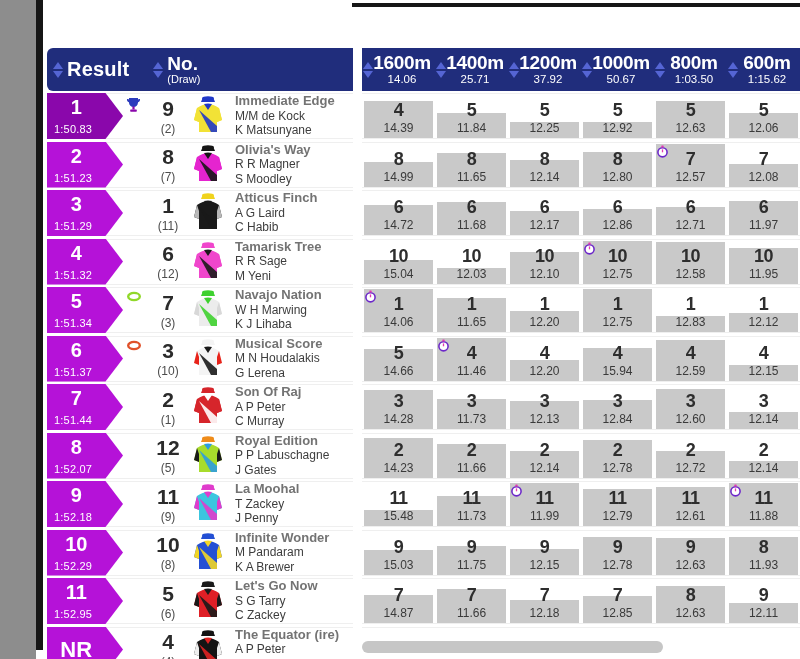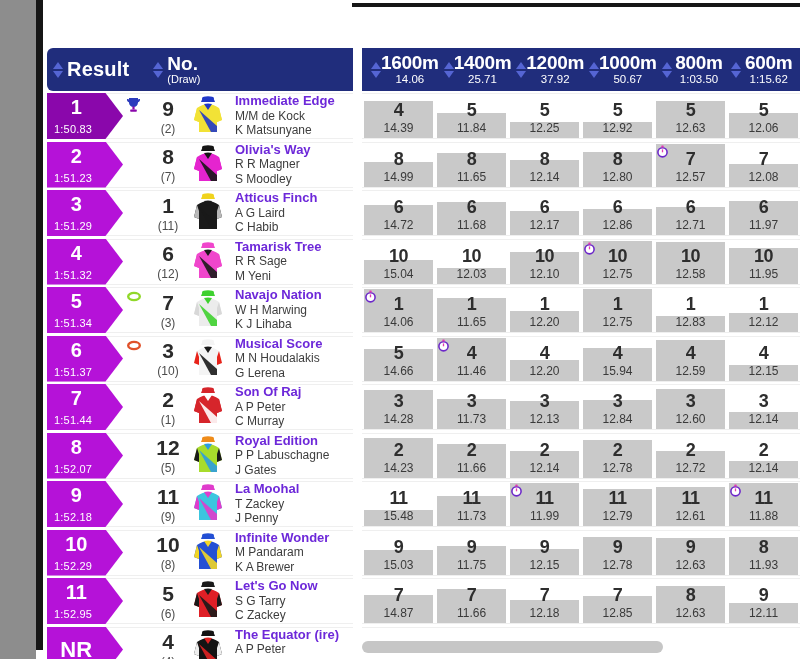--- a/index.html
+++ b/index.html
@@ -10,21 +10,21 @@
   .left-gray-strip { position:absolute; left:0; top:0; width:36px; height:659px; background:#8d8d8d; }
   .left-black-line { position:absolute; left:36px; top:0; width:7px; height:650px; background:#161616; }
   .top-black-line  { position:absolute; left:352px; top:3px; width:448px; height:4px; background:#161616; }
 
   #table { position:absolute; left:47px; top:12px; width:753px;margin-top:36px; }
 
   
   .hdr { display:flex; height:43px; }
   .hdr-left { width:306px; background:#202d7c; border-radius:6px 0 0 6px; display:flex; align-items:center; color:#fff; }
   .hdr-gap { width:9px; }
-  .hdr-right { width:438px; background:#202d7c; display:flex; color:#fff;padding-left:8px; }
+  .hdr-right { width:438px; background:#202d7c; display:flex; color:#fff; }
   .sorter { display:flex; flex-direction:column; gap:2px; margin:0 4px 0 6px; }
   .sorter .tri-up { width:0; height:0; border-left:5px solid transparent; border-right:5px solid transparent; border-bottom:7px solid #5565d4; }
   .sorter .tri-dn { width:0; height:0; border-left:5px solid transparent; border-right:5px solid transparent; border-top:7px solid #5565d4; }
   .hdr-result-label { font-size:20px; font-weight:600; letter-spacing:.2px; }
   .hdr-no-block { margin-left:18px; display:flex; align-items:center; }
   .hdr-no-text  { display:flex; flex-direction:column; line-height:1; }
   .hdr-no-text .big { font-size:19px; font-weight:600; }
   .hdr-no-text .small { font-size:11px; font-weight:400; margin-top:1px; }
   .hdr-horse-block { margin-left:26px; display:flex; align-items:center; flex:1; }
   .hdr-horse-label { font-size:20px; font-weight:600; }
@@ -52,21 +52,21 @@
   .icon-slot { width:24px; height:46px; flex:none; position:relative; }
   .icon-slot svg { position:absolute; top:4px; left:3px; }
 
   .no-block { width:42px; flex:none; text-align:center; line-height:1; }
   .no-block .num { font-size:21px; font-weight:800; color:#2b2b2b; }
   .no-block .draw { font-size:12px; color:#4c4c4c; margin-top:4px; }
 
   .silks { width:38px; flex:none; display:flex; justify-content:center; }
 
   .hinfo { flex:1; padding-left:8px; line-height:14.5px; }
-  .hinfo .hname { font-size:13px; font-weight:700; color:#6d28d9; }
+  .hinfo .hname { font-size:13px; font-weight:700; color:#737373; }
   .hinfo .tname, .hinfo .jname { font-size:12px; color:#3d3d3d; }
 
   .scell { position:relative; width:73px; height:44px; }
   .scell .bar { position:absolute; bottom:0; left:2px; right:2px; background:#c9c9c9; }
   .scell .stack { position:absolute; inset:0; display:flex; flex-direction:column; align-items:center; justify-content:flex-end; line-height:1; padding-bottom:4px; }
   .scell .spos { font-size:18px; font-weight:800; color:#2e2e2e; letter-spacing:-.5px; }
   .scell .stime { font-size:12px; color:#3a3a3a; margin-top:3px; }
   .scell .nodata { position:absolute; inset:0; display:flex; align-items:center; justify-content:center; font-size:16px; font-weight:800; color:#333; letter-spacing:1px; }
   .scell .watch { position:absolute; top:1px; left:2px; }
 

